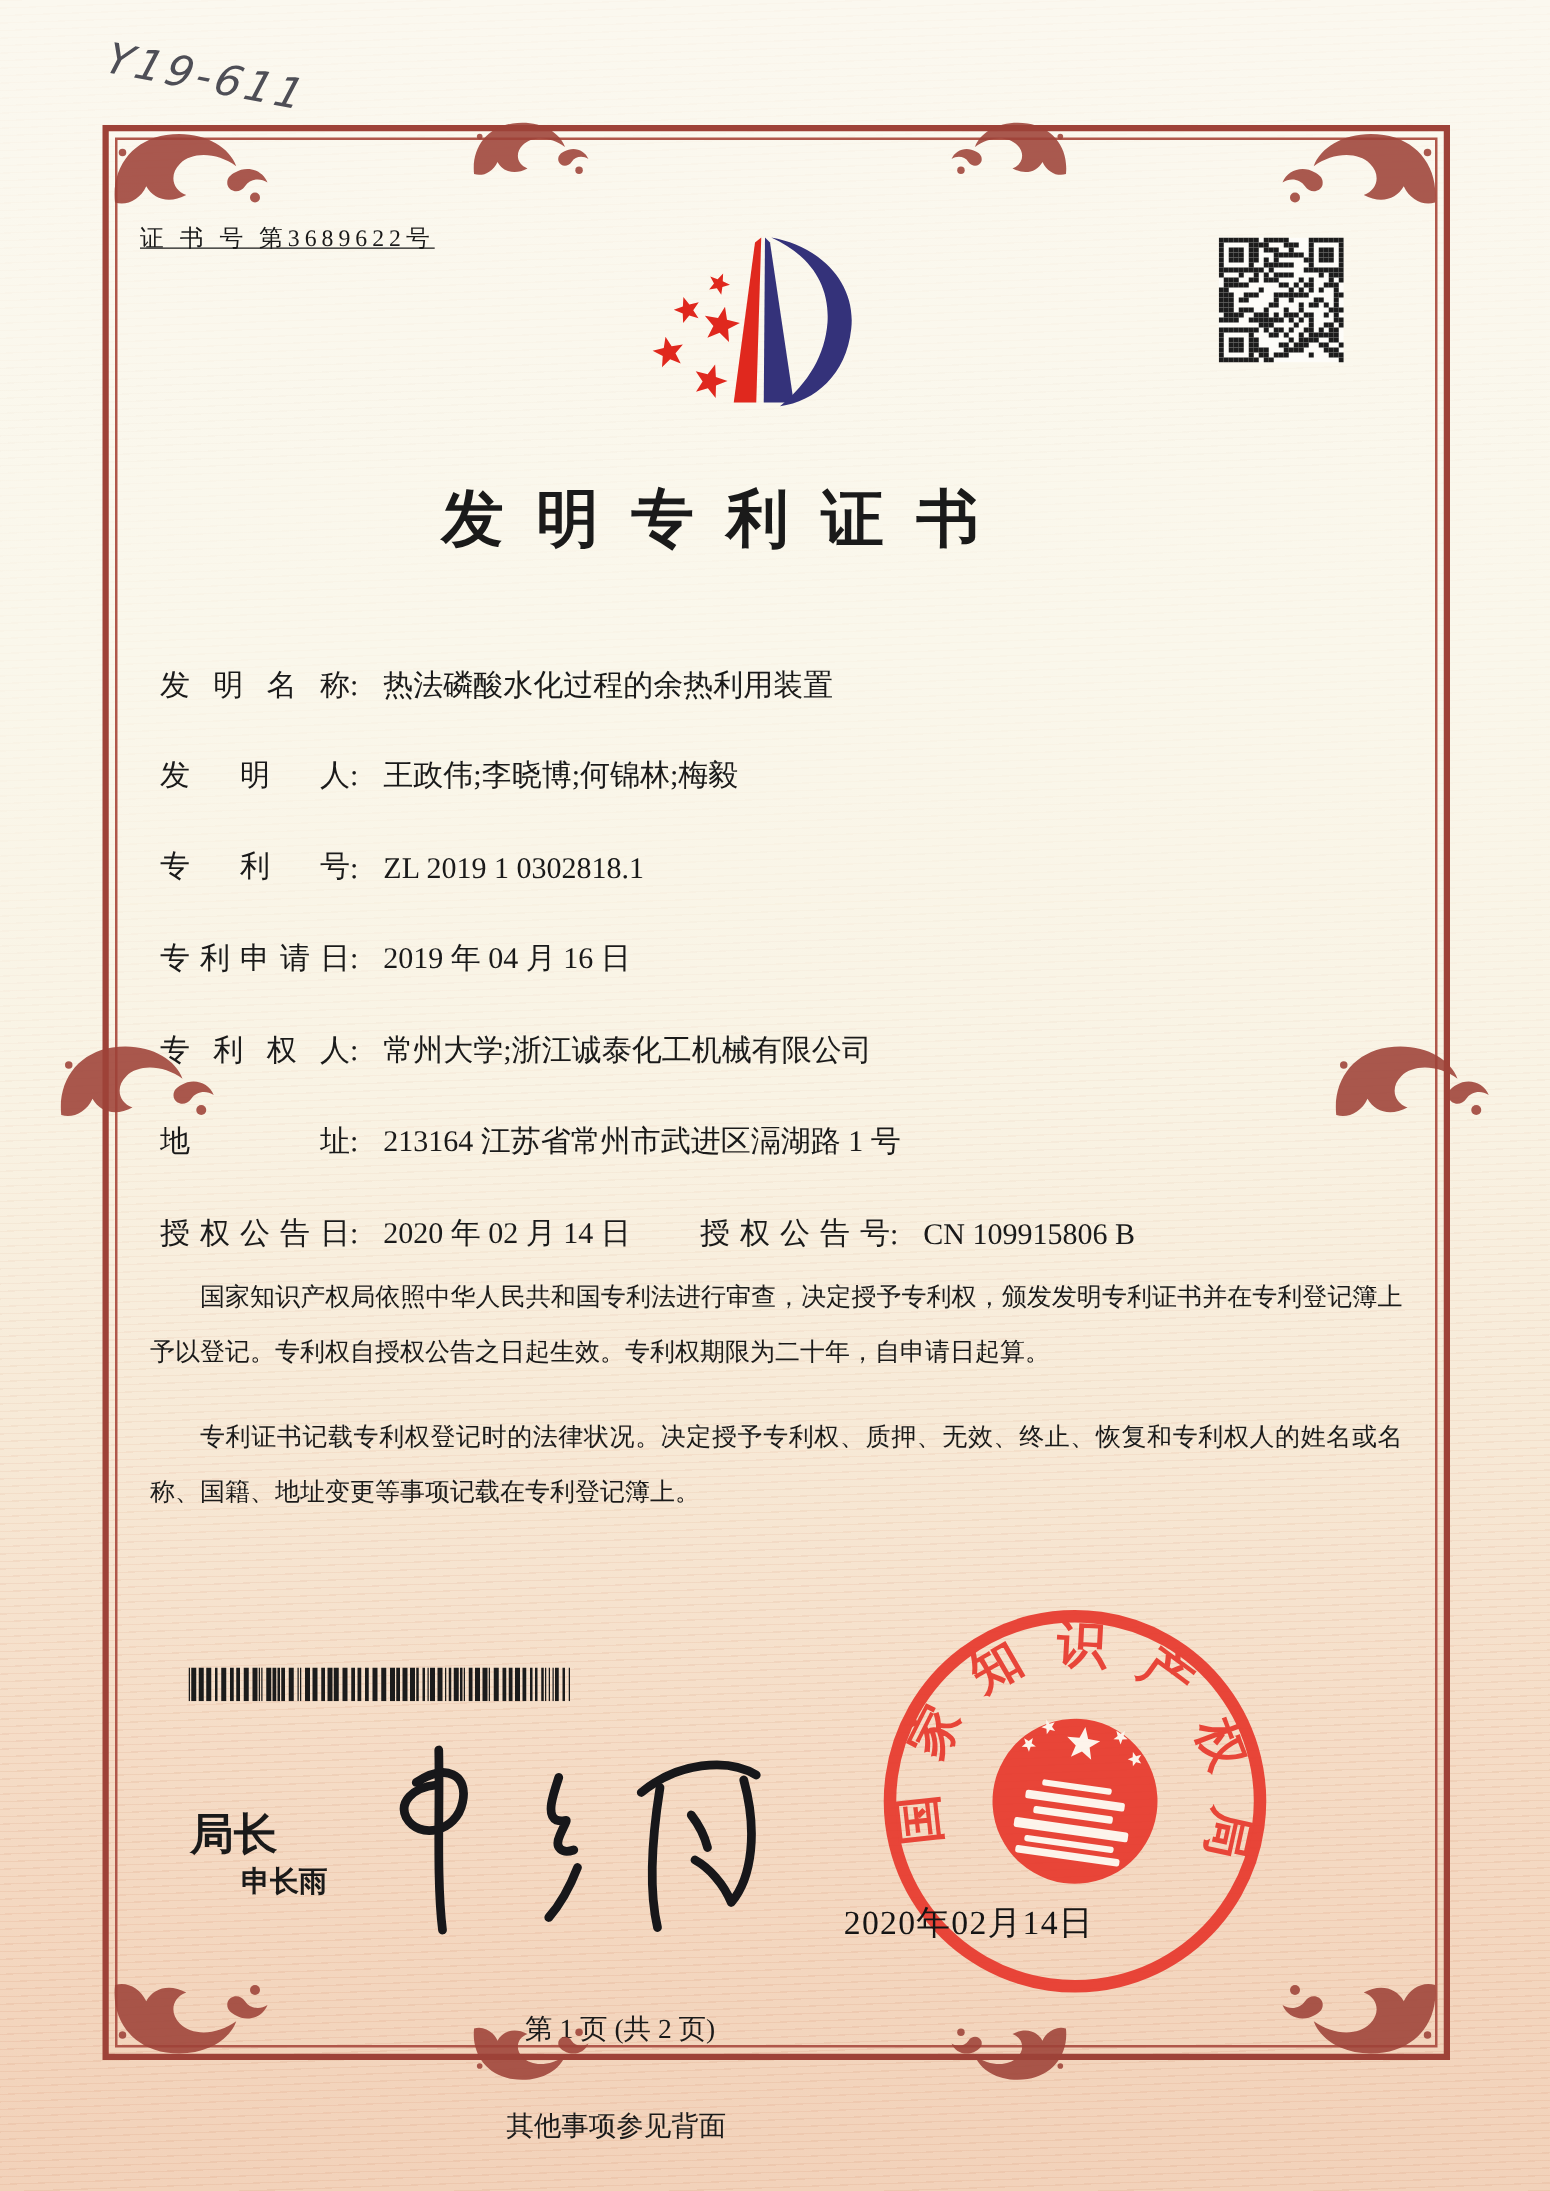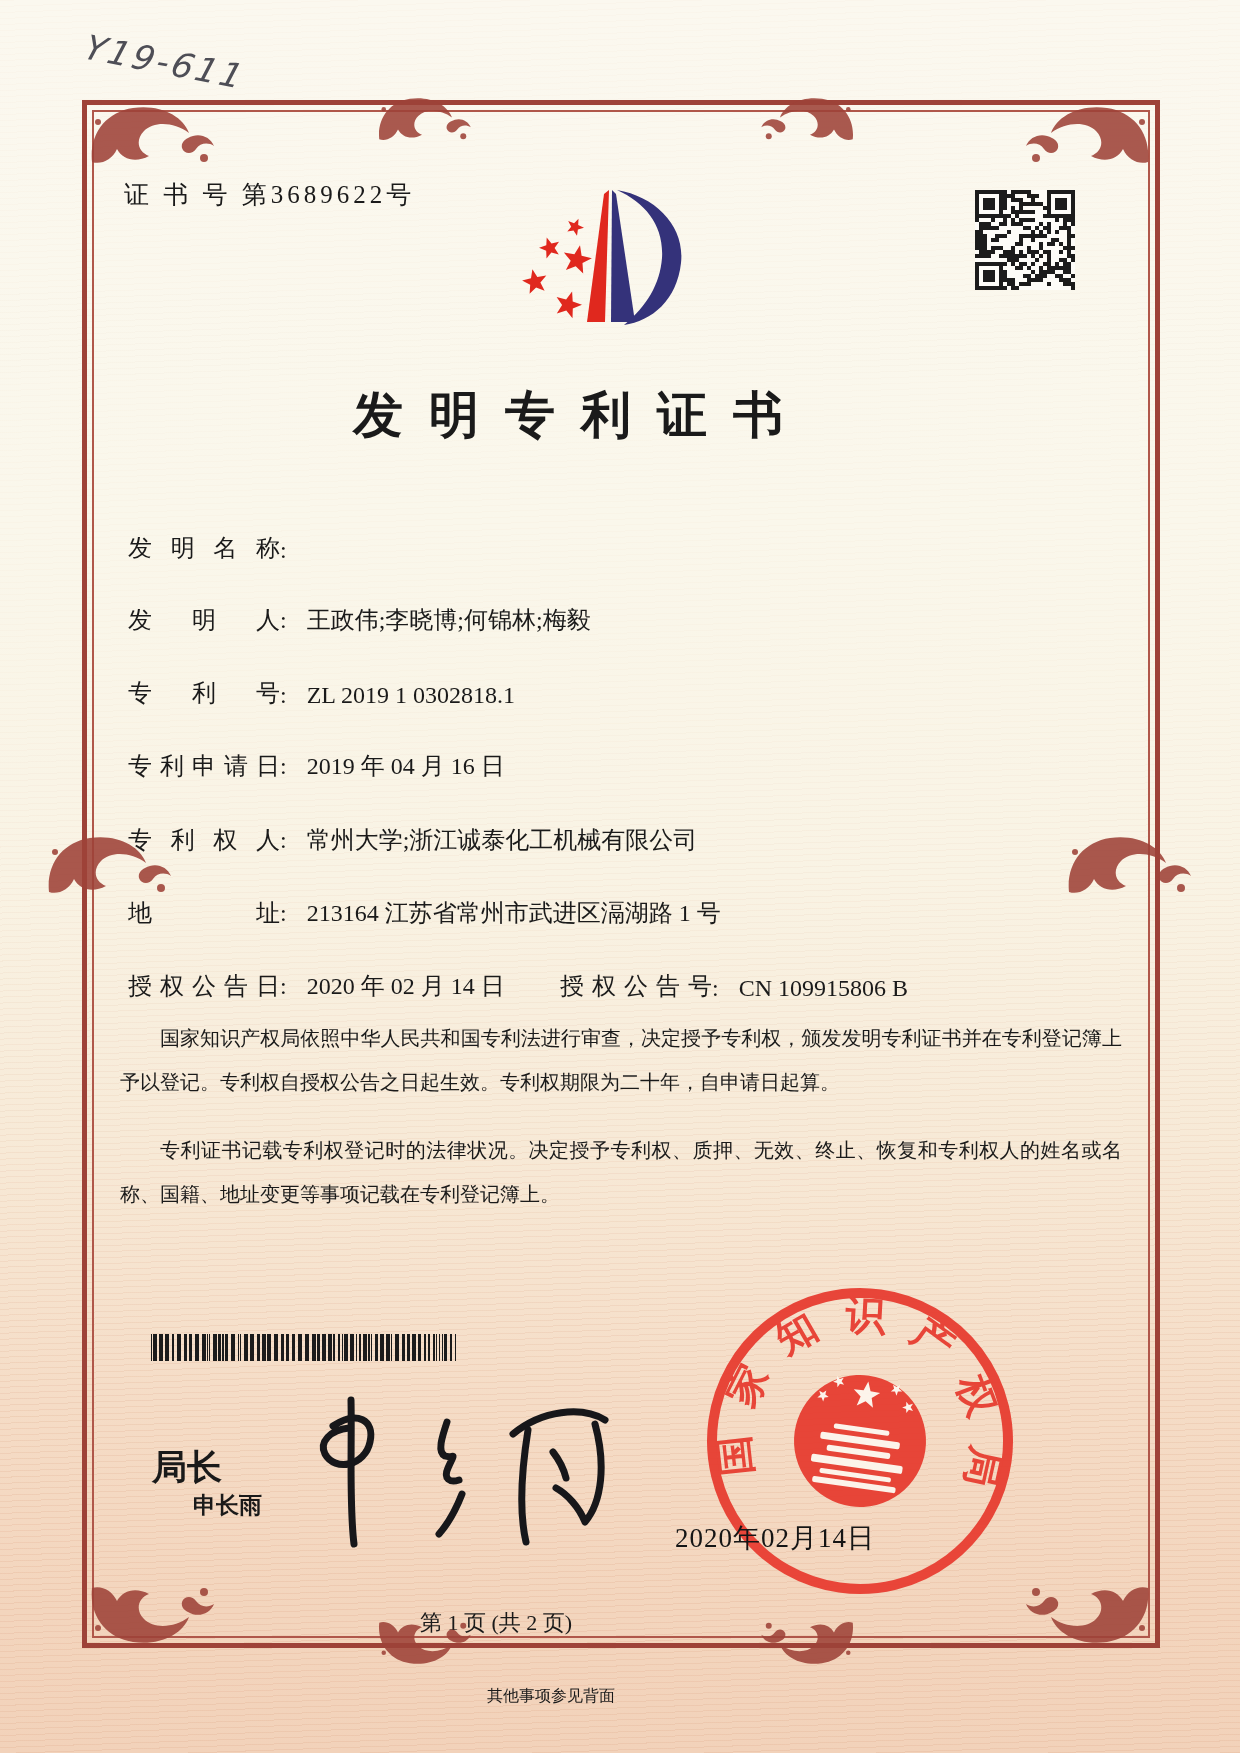--- a/index.html
+++ b/index.html
@@ -12,36 +12,36 @@
   .waves{position:absolute;inset:0;pointer-events:none;
     background:repeating-linear-gradient(178deg,rgba(216,152,120,0.18) 0 1px,rgba(255,255,255,0) 1px 6px);
     -webkit-mask-image:linear-gradient(180deg,rgba(0,0,0,.18) 0%,rgba(0,0,0,.15) 38%,rgba(0,0,0,.55) 62%,rgba(0,0,0,.95) 82%,#000 100%);
     mask-image:linear-gradient(180deg,rgba(0,0,0,.18) 0%,rgba(0,0,0,.15) 38%,rgba(0,0,0,.55) 62%,rgba(0,0,0,.95) 82%,#000 100%);
   }
   .frame-outer{position:absolute;left:82px;top:100px;width:1078px;height:1548px;
     border:5px solid var(--maroon);box-sizing:border-box;}
   .frame-inner{position:absolute;inset:5px;border:2px solid #b0574a;}
   .handwritten{position:absolute;left:84px;top:42px;font-family:"DejaVu Sans",sans-serif;
     font-style:italic;font-size:34px;color:#4e4e56;transform:rotate(11deg) skewX(-6deg);letter-spacing:3px;}
-  .certno{position:absolute;left:124px;top:178px;font-size:25px;letter-spacing:4px;}
+  .certno{position:absolute;left:112px;top:178px;font-size:19px;letter-spacing:4px;text-decoration:underline;}
   .title{position:absolute;left:82px;width:972px;top:382px;text-align:center;
     font-size:50px;font-weight:bold;letter-spacing:.52em;text-indent:.52em;}
   .frow{position:absolute;left:128px;font-size:24px;white-space:nowrap;}
   .flabel{display:inline-flex;justify-content:space-between;width:152px;vertical-align:bottom;}
   .colon::before{content:":";}
   .fvalue{margin-left:14px;}
   .para{position:absolute;left:120px;width:1002px;margin:0;font-size:20px;line-height:44px;
     text-align:justify;text-indent:2em;}
   .sig-title{position:absolute;left:152px;top:1444px;font-family:"Liberation Sans",sans-serif;
     font-weight:700;font-size:35px;}
   .sig-name{position:absolute;left:152px;top:1490px;font-family:"Liberation Sans",sans-serif;
     font-weight:700;font-size:23px;margin-left:41px;}
   .seal-date{position:absolute;left:675px;top:1520px;font-size:27px;letter-spacing:1px;color:#151515;}
   .page-info{position:absolute;left:420px;top:1608px;width:220px;font-size:22px;}
-  .back-note{position:absolute;left:405px;top:1686px;width:210px;text-align:right;font-size:16px;}
+  .back-note{position:absolute;left:405px;top:1686px;width:210px;text-align:left;font-size:22px;}
   .abs{position:absolute;}
   svg{display:block;}
   .flourish-holder{position:absolute;width:130px;height:70px;pointer-events:none;}
 </style>
 </head>
 <body>
 
 <div class="page" id="page" style="--maroon: #9e4238; --seal-red: #e73a2e; --logo-blue: #34327a; --logo-red: #e0281e; --ink: #1a1a1a;">
   <div class="waves"></div>
 
@@ -400,20 +400,21 @@
 
   <div class="title">发明专利证书</div>
 
   <div class="frow" style="top:532px">
     <span class="flabel">
         <span>发</span>
         <span>明</span>
         <span>名</span>
         <span>称</span>
       </span><span class="colon"></span>
+    <span class="fvalue">热法磷酸水化过程的余热利用装置</span>
   </div>
   <div class="frow" style="top:604px">
     <span class="flabel">
         <span>发</span>
         <span>明</span>
         <span>人</span>
       </span><span class="colon"></span>
     <span class="fvalue">王政伟;李晓博;何锦林;梅毅</span>
   </div>
   <div class="frow" style="top:677px">

